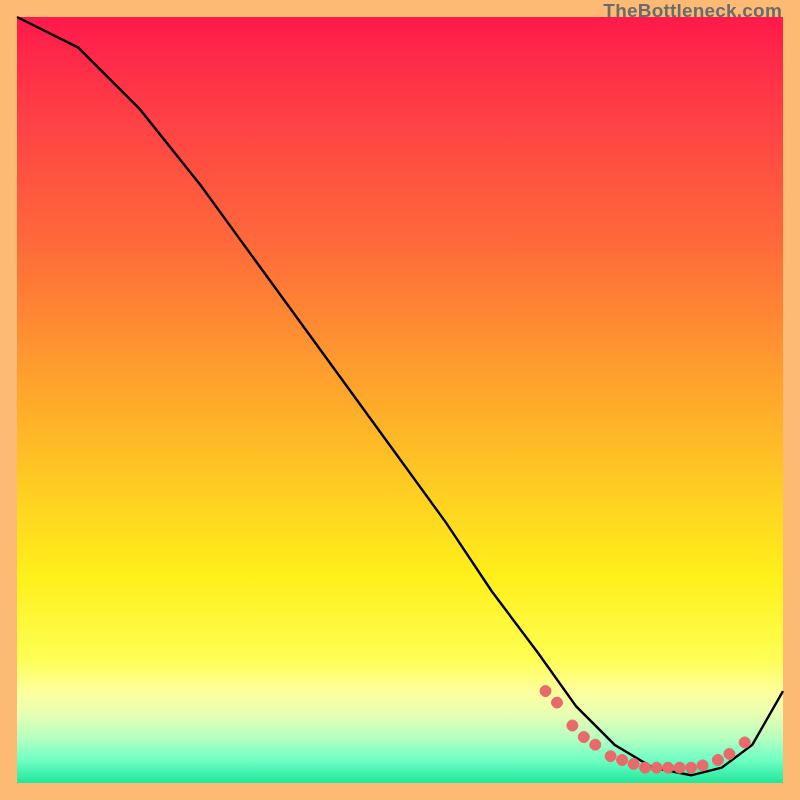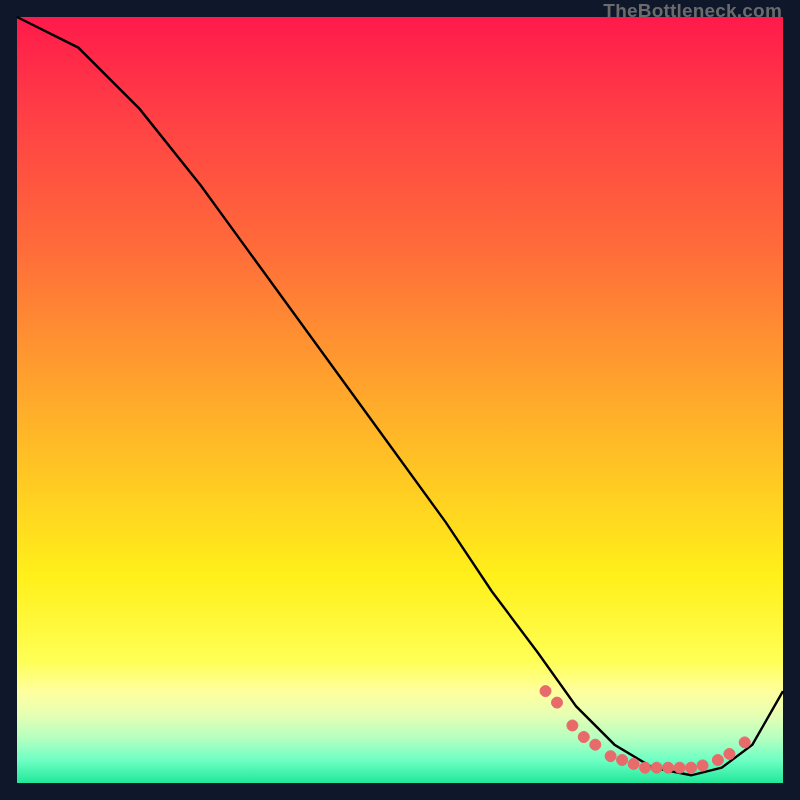--- a/index.html
+++ b/index.html
@@ -7,21 +7,21 @@
     padding: 0;
     width: 800px;
     height: 800px;
     background: #000;
     overflow: hidden;
   }
   .stage {
     position: relative;
     width: 800px;
     height: 800px;
-    background: #0f172a;
+    background: #fdba74;
   }
   .plot {
     position: absolute;
     left: 17px;
     top: 17px;
     width: 766px;
     height: 766px;
     
     background: linear-gradient(
       to bottom,

